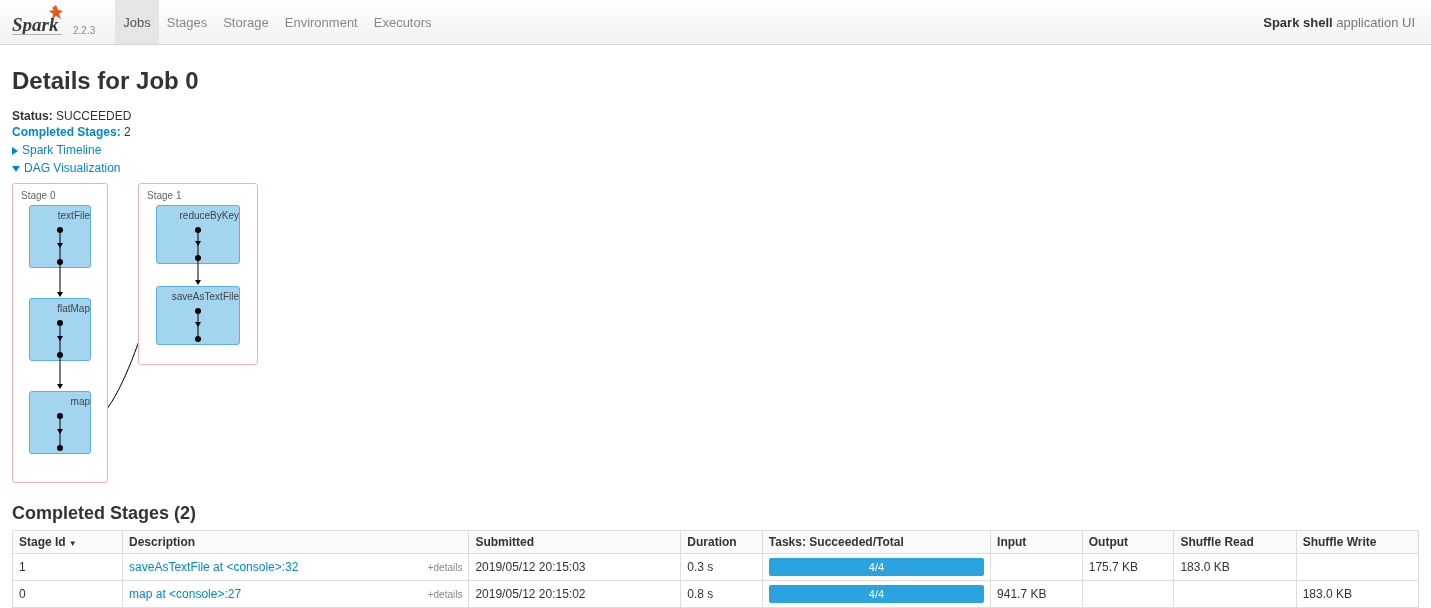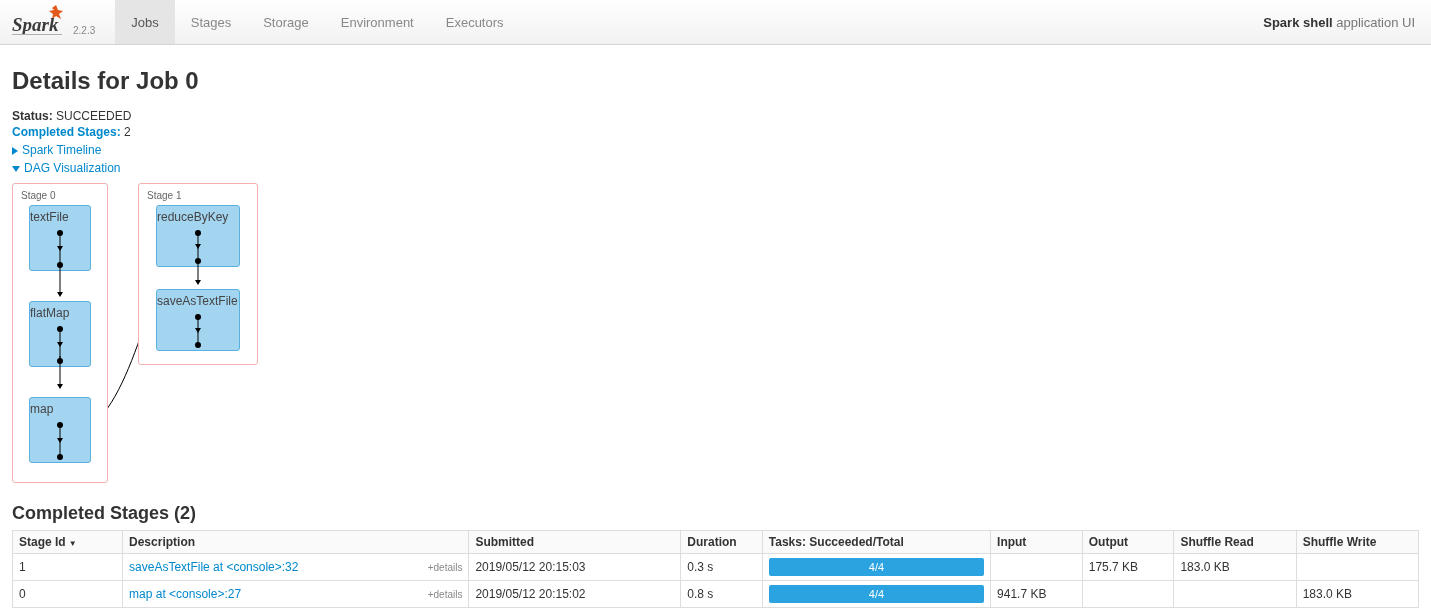--- a/index.html
+++ b/index.html
@@ -11,21 +11,21 @@
       border-bottom: 1px solid #d4d4d4;
       display: flex;
       align-items: center;
       padding: 0 12px;
     }
     .brand { display: flex; align-items: flex-end; margin-right: 20px; }
     .brand-logo { width: 58px; height: 34px; text-align: right; }
     .brand-version { font-size: 10px; color: #888; margin-left: 3px; margin-bottom: 3px; }
     .nav-tabs { display: flex; height: 100%; }
     .nav-tab {
-      padding: 0 16px;
+      padding: 0 8px;
       display: flex;
       align-items: center;
       color: #888;
       cursor: pointer;
       font-size: 13px;
     }
     .nav-tab.active { background: #e5e5e5; color: #555; }
     .app-title { margin-left: auto; font-size: 13px; color: #777; padding-right: 4px; }
     .app-title .bold { font-weight: bold; color: #333; }
     
@@ -56,21 +56,21 @@
     .rdd-box {
       background: #a3d4f0;
       border: 1px solid #5ab0de;
       border-radius: 3px;
       width: 62px;
       padding: 4px 0 0;
       margin: 0 auto 10px;
       position: relative;
     }
     .stage-box.s1 .rdd-box { width: 84px; }
-    .rdd-label { font-size: 12px; color: #444; text-align: left; margin-bottom: 4px; }
+    .rdd-label { font-size: 10px; color: #444; text-align: right; margin-bottom: 4px; }
     .rdd-body { height: 42px; position: relative; }
     .stage-box.s1 .rdd-body { height: 38px; }
     .dot { width: 6px; height: 6px; background: #000; border-radius: 50%; position: absolute; left: 50%; transform: translateX(-50%); }
     .dot.top { top: 2px; }
     .dot.bottom { bottom: 2px; }
     .vline { position: absolute; left: 50%; top: 6px; bottom: 6px; width: 1px; background: #000; transform: translateX(-50%); }
     .arrowhead { position: absolute; left: 50%; transform: translateX(-50%); width: 0; height: 0; border-left: 3px solid transparent; border-right: 3px solid transparent; border-top: 5px solid #000; }
     
     .inter-line { position: absolute; left: 50%; transform: translateX(-50%); width: 1px; background: #000; }
     

